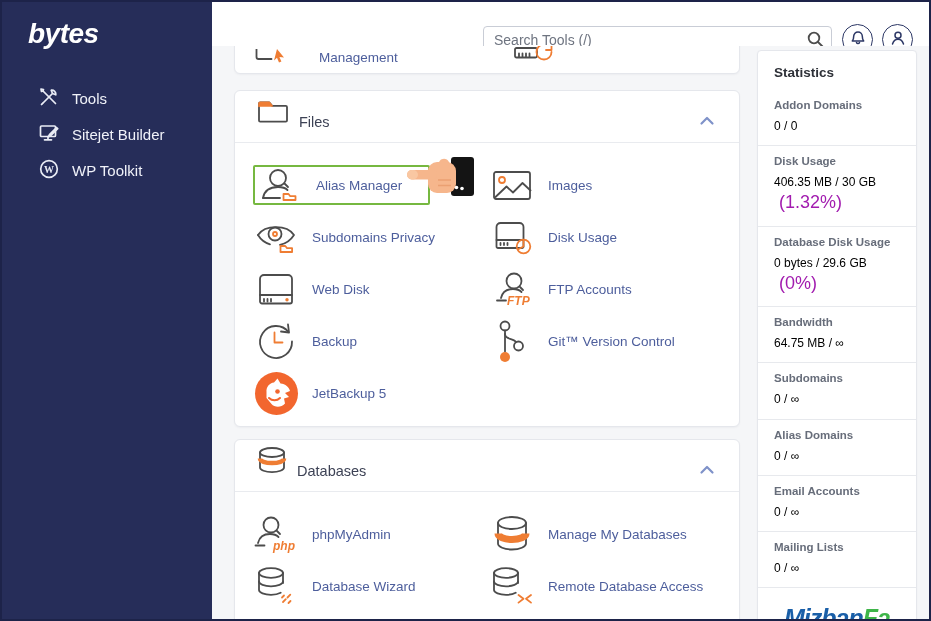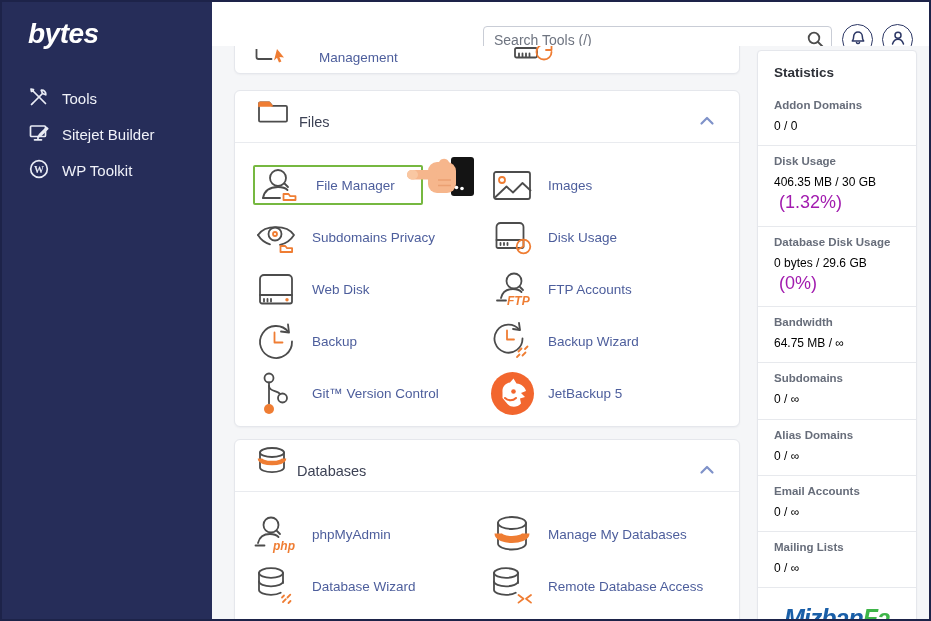--- a/index.html
+++ b/index.html
@@ -18,21 +18,21 @@
     position: absolute; left: 0; top: 0; bottom: 0; width: 210px;
     background: #262d59; color: #eef1f8;
   }
   .logo {
     font-style: italic; font-weight: bold; font-size: 28px;
     letter-spacing: -0.5px; color: #fff; padding: 16px 0 0 26px;
   }
   .nav { margin-top: 30px; }
   .nav-item {
     display: flex; align-items: center; gap: 13px;
-    height: 36px; padding-left: 27px; cursor: pointer;
+    height: 36px; padding-left: 37px; cursor: pointer;
     font-size: 15px; color: #f0f2f9;
   }
   .nav-item svg { flex: 0 0 auto; }
 
   
   .topbar {
     position: absolute; left: 210px; top: 16px; right: 0; height: 44px;
     background: #fff;
   }
   .search-wrap { position: absolute; left: 271px; top: 8px; width: 349px; height: 28px; }
@@ -230,21 +230,21 @@
           <span class="hl">
             <span class="ibox">
               <svg width="42" height="37" viewBox="0 0 42 37">
                 <circle class="ic" cx="19" cy="11" r="8"></circle>
                 <path class="ic" d="M25.5 16.5 L29 20"></path>
                 <path class="ic" d="M4 31 c1.5-8 7.5-11 15-11 4 0 7.5 1 9.5 3"></path>
                 <path class="ic" d="M4 31 h17"></path>
                 <path class="oc" d="M24.5 33 v-6 h5 l1.8 2.2 h5.2 V33 Z"></path>
               </svg>
             </span>
-            <span class="grid-label">File Manager</span>
+            <span class="grid-label">Alias Manager</span>
           </span>
           <span class="cursor-overlay">
             <svg width="70" height="48" viewBox="0 0 70 48">
               <rect x="45" y="3" width="23" height="39" rx="3" fill="#141414"></rect>
               <path d="M33 12 c-2-7 7-10 10-4 l2 5 z" fill="#f6b68c"></path>
               <rect x="22" y="8" width="28" height="31" rx="9" fill="#f6b68c"></rect>
               <rect x="1" y="16" width="30" height="9.5" rx="4.7" fill="#f6b68c"></rect>
               <rect x="1" y="16" width="11" height="9.5" rx="4.7" fill="#f9c7a2"></rect>
               <path d="M32 26 h13 M32 31.5 h13" stroke="#eba072" stroke-width="1.4" fill="none"></path>
               <circle cx="50.5" cy="33.5" r="1.8" fill="#fff"></circle>
@@ -319,31 +319,20 @@
           <span class="ibox">
             <svg width="42" height="41" viewBox="0 0 42 41">
               <path class="ic" d="M33.5 11 A16 16 0 1 0 37 20.5"></path>
               <path class="ic" d="M33 3.5 l1 8 -8-1"></path>
               <path class="oc" d="M19.5 11.5 V21.5 H27.5"></path>
             </svg>
           </span>
           <span class="grid-label">Backup</span>
         </div>
 
-        <div class="grid-item">
-          <span class="ibox">
-            <svg width="44" height="42" viewBox="0 0 44 42">
-              <path class="ic" d="M29.5 10 A14 14 0 1 0 32.5 18.5"></path>
-              <path class="ic" d="M29 3 l1 7 -7-1"></path>
-              <path class="oc" d="M17 10.5 V19.5 H24"></path>
-              <path class="oc" d="M28.5 31.5 l3-3 M32.5 35.5 l3-3 M27 37 l2.5-2.5 M35 29 l2.5-2.5"></path>
-            </svg>
-          </span>
-          <span class="grid-label">Backup Wizard</span>
-        </div>
 
         <div class="grid-item">
           <span class="ibox">
             <svg width="34" height="45" viewBox="0 0 34 45">
               <circle class="ic" cx="10" cy="7" r="4.5"></circle>
               <path class="ic" d="M10 11.5 V32.5"></path>
               <path class="ic" d="M10 15 c0 6 9 4 11 8"></path>
               <circle class="ic" cx="23.5" cy="27" r="4.5"></circle>
               <circle class="of" cx="10" cy="38" r="5"></circle>
             </svg>

